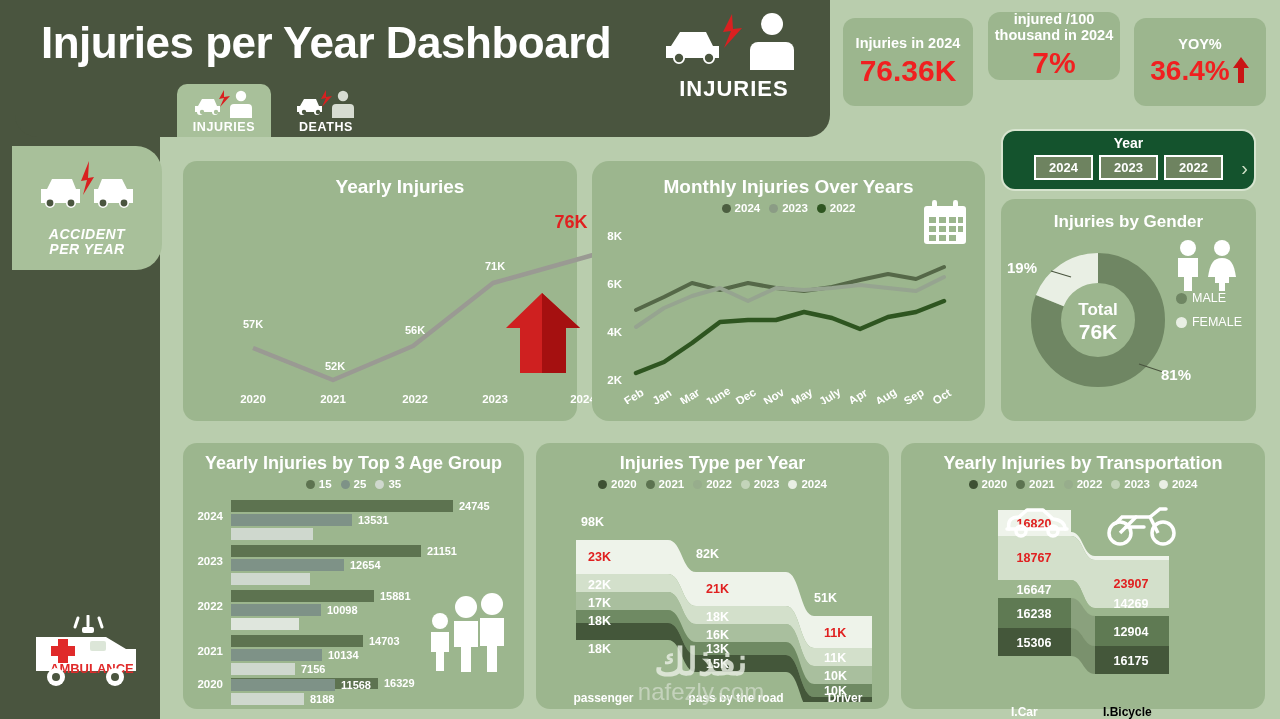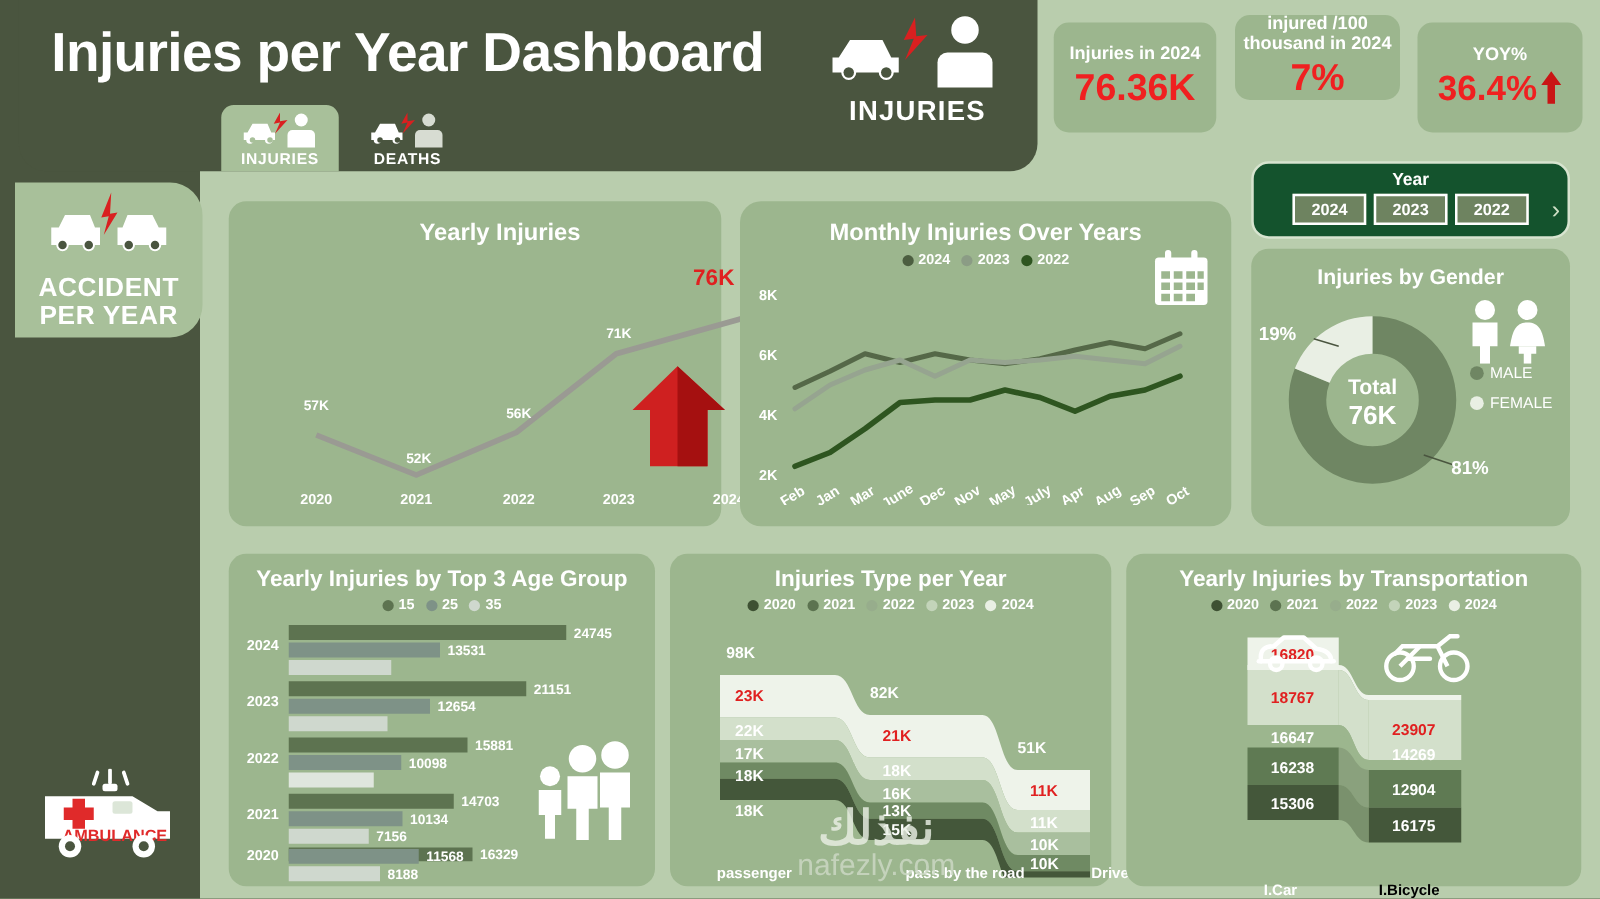--- a/index.html
+++ b/index.html
@@ -21,21 +21,21 @@
     display: flex; flex-direction: column; align-items: center; justify-content: center;
   }
   .rail-item.active {
     background: #a8c09a; border-radius: 0 26px 26px 0;
     left: 12px; top: 146px; height: 124px; width: 150px;
   }
   .rail-label {
     color: #ffffff; font-weight: bold; letter-spacing: .5px; text-align: center;
     line-height: 1.05;
   }
-  .rail-item.active .rail-label { font-size: 21px; margin-top: 12px; }
+  .rail-item.active .rail-label { font-size: 14px; margin-top: 12px; font-style: italic; }
 
   .gov-badge {
     position: absolute; left: 22px; top: 340px; width: 132px; height: 108px;
     background: #e02a2a;
     clip-path: polygon(2% 8%, 26% 0%, 62% 6%, 100% 2%, 97% 46%, 100% 92%, 66% 100%, 30% 96%, 0% 100%, 4% 52%);
     display: flex; flex-direction: column; align-items: center; justify-content: center;
   }
   .gov-badge .rail-label { font-size: 11.5px; }
 
   .amb { position: absolute; left: 20px; top: 615px; width: 136px; height: 76px; }
@@ -475,21 +475,21 @@
       <text class="dlab" x="170" y="149" style="font-size:12.5px">16K</text>
       <text class="dlab" x="288" y="190" style="font-size:12.5px">10K</text>
 
       <text class="dlab" x="52" y="135" style="font-size:12.5px">18K</text>
       <text class="dlab" x="170" y="163" style="font-size:12.5px">13K</text>
 
       <text class="dlab" x="52" y="163" style="font-size:12.5px">18K</text>
       <text class="dlab" x="170" y="178" style="font-size:12.5px">15K</text>
       <text class="dlab" x="288" y="205" style="font-size:12.5px">10K</text>
     </svg>
-    <div style="position:absolute;left:0;bottom:4px;width:353px;display:flex;gap:36px;">
+    <div style="position:absolute;left:0;bottom:4px;width:353px;display:flex;">
       <div style="flex:0 0 135px;text-align:center;color:#fff;font-size:12px;font-weight:bold">passenger</div>
       <div style="flex:0 0 130px;text-align:center;color:#fff;font-size:12px;font-weight:bold">pass by the road</div>
       <div style="flex:1;text-align:center;color:#fff;font-size:12px;font-weight:bold">Driver</div>
     </div>
   </div>
 
   <div class="panel" id="p-trans">
     <div class="ptitle">Yearly Injuries by Transportation</div>
     <div class="legend">
       <div class="li">

